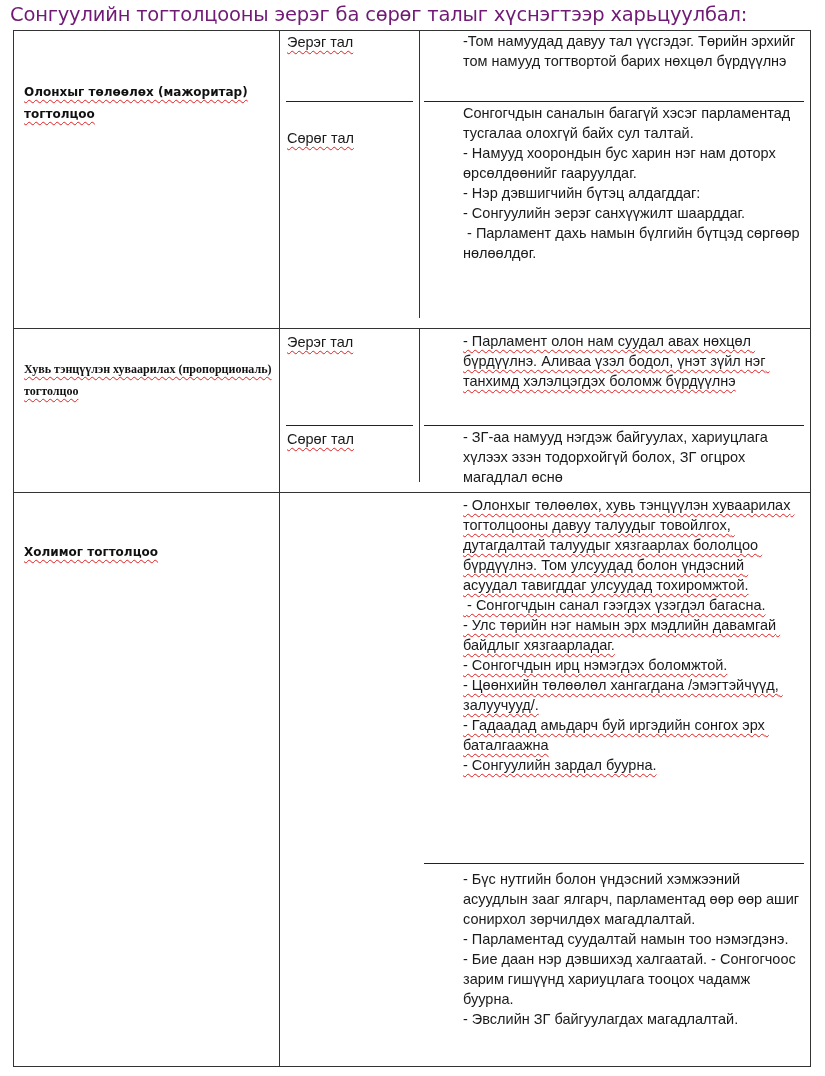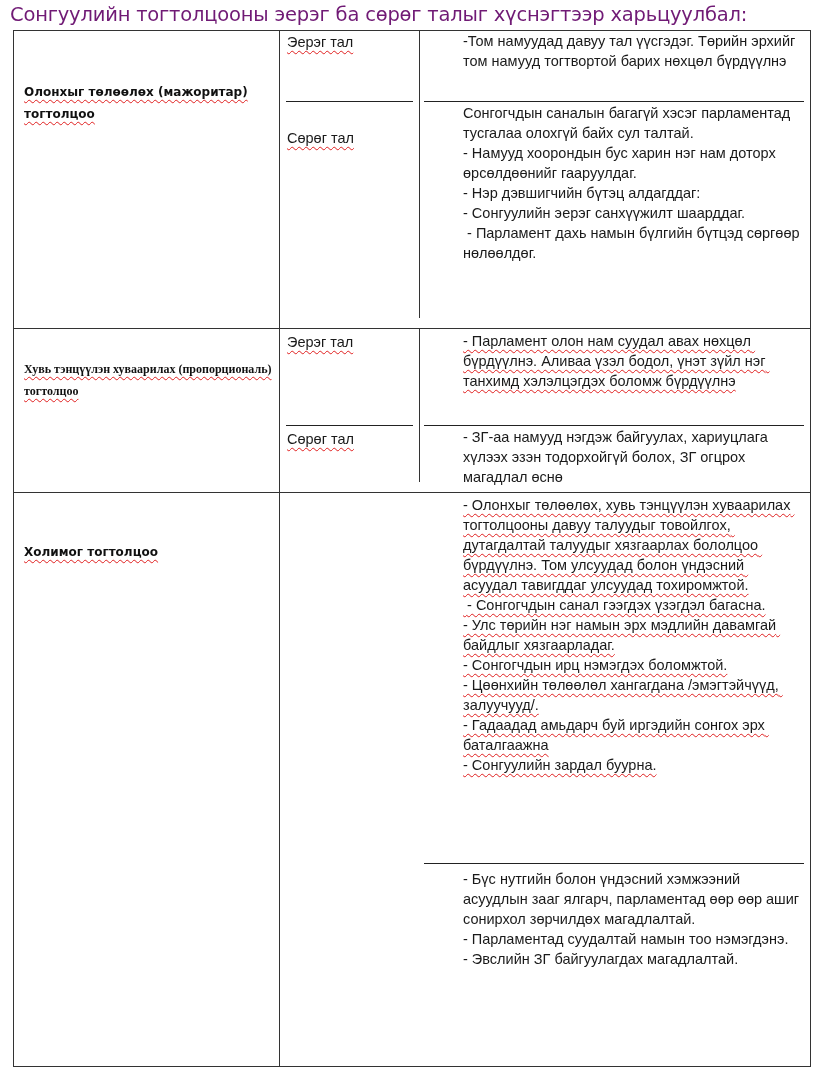--- a/index.html
+++ b/index.html
@@ -104,18 +104,19 @@
         <p>- Улс төрийн нэг намын эрх мэдлийн давамгай байдлыг хязгаарладаг.</p>
         <p>- Сонгогчдын ирц нэмэгдэх боломжтой.</p>
         <p>- Цөөнхийн төлөөлөл хангагдана /эмэгтэйчүүд, залуучууд/.</p>
         <p>- Гадаадад амьдарч буй иргэдийн сонгох эрх баталгаажна</p>
         <p>- Сонгуулийн зардал буурна.</p>
       </div>
       <div class="hline3" style="top:370px;"></div>
       <div class="txt" style="top:376px;">
         <p>- Бүс нутгийн болон үндэсний хэмжээний асуудлын зааг ялгарч, парламентад өөр өөр ашиг сонирхол зөрчилдөх магадлалтай.</p>
         <p>- Парламентад суудалтай намын тоо нэмэгдэнэ.</p>
+        <p>- Бие даан нэр дэвшихэд халгаатай. - Сонгогчоос зарим гишүүнд хариуцлага тооцох чадамж буурна.</p>
         <p>- Эвслийн ЗГ байгуулагдах магадлалтай.</p>
       </div>
     </div>
   </div>
 
 </div>
 
 </body></html>

